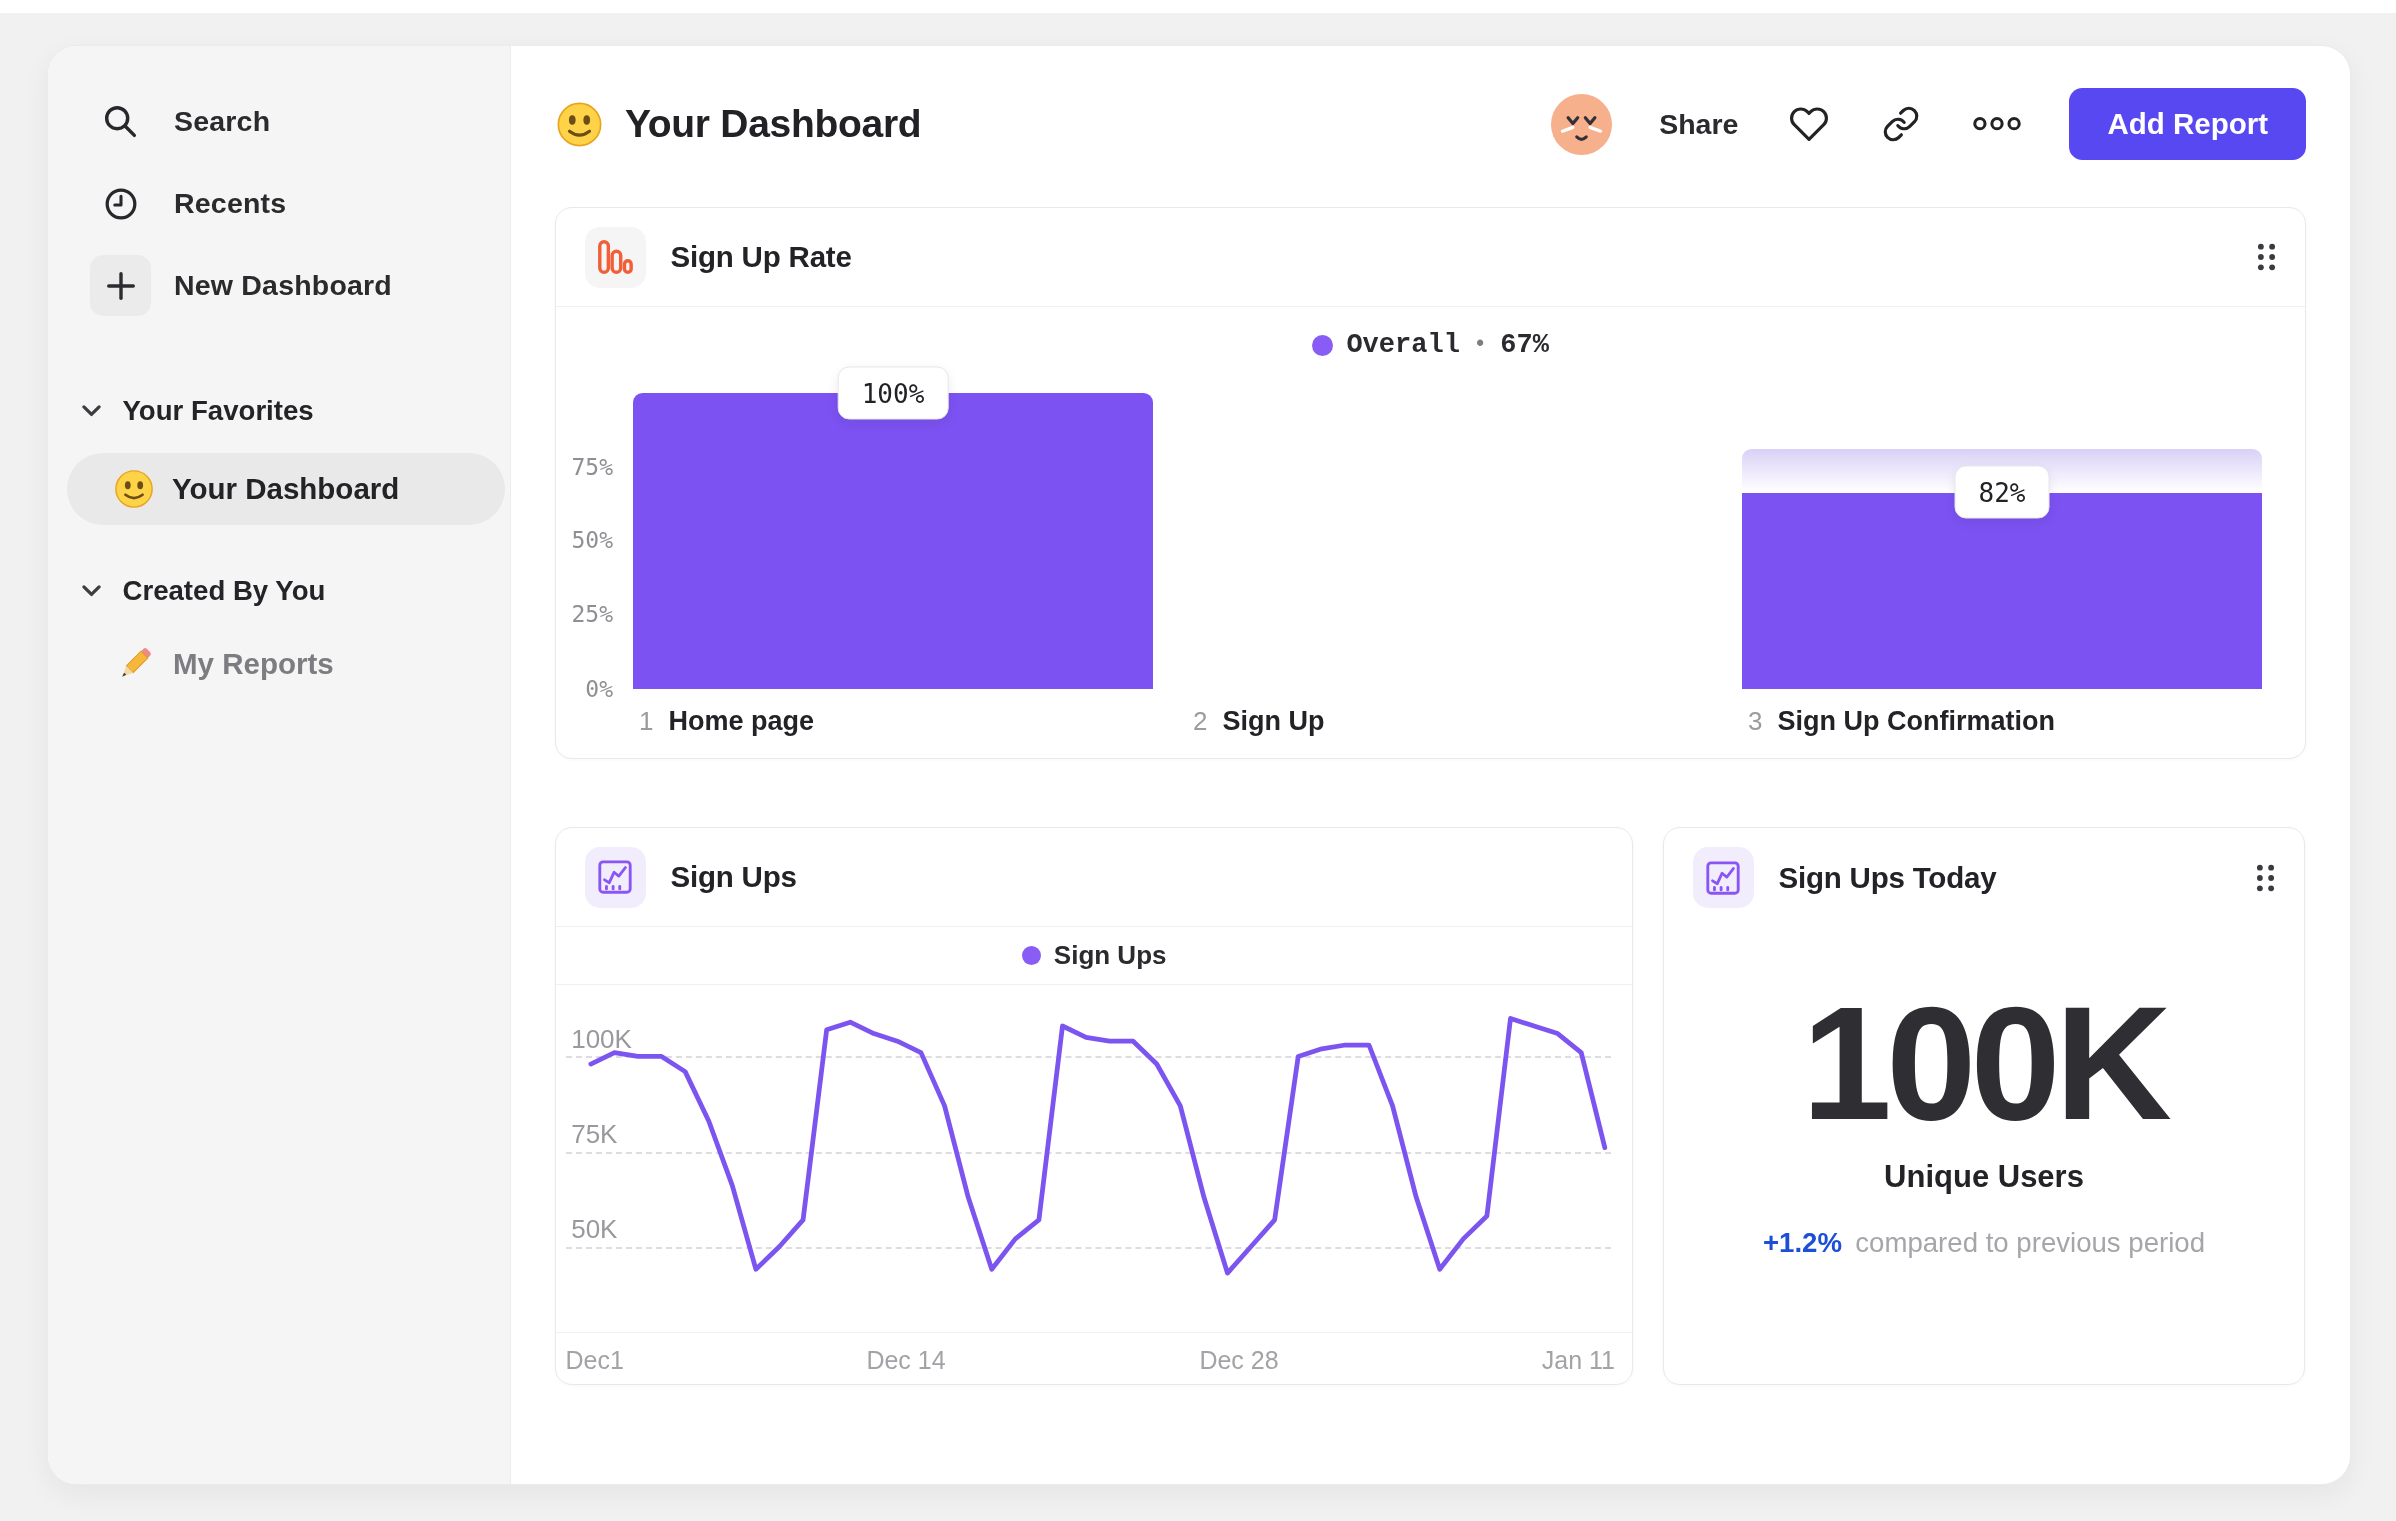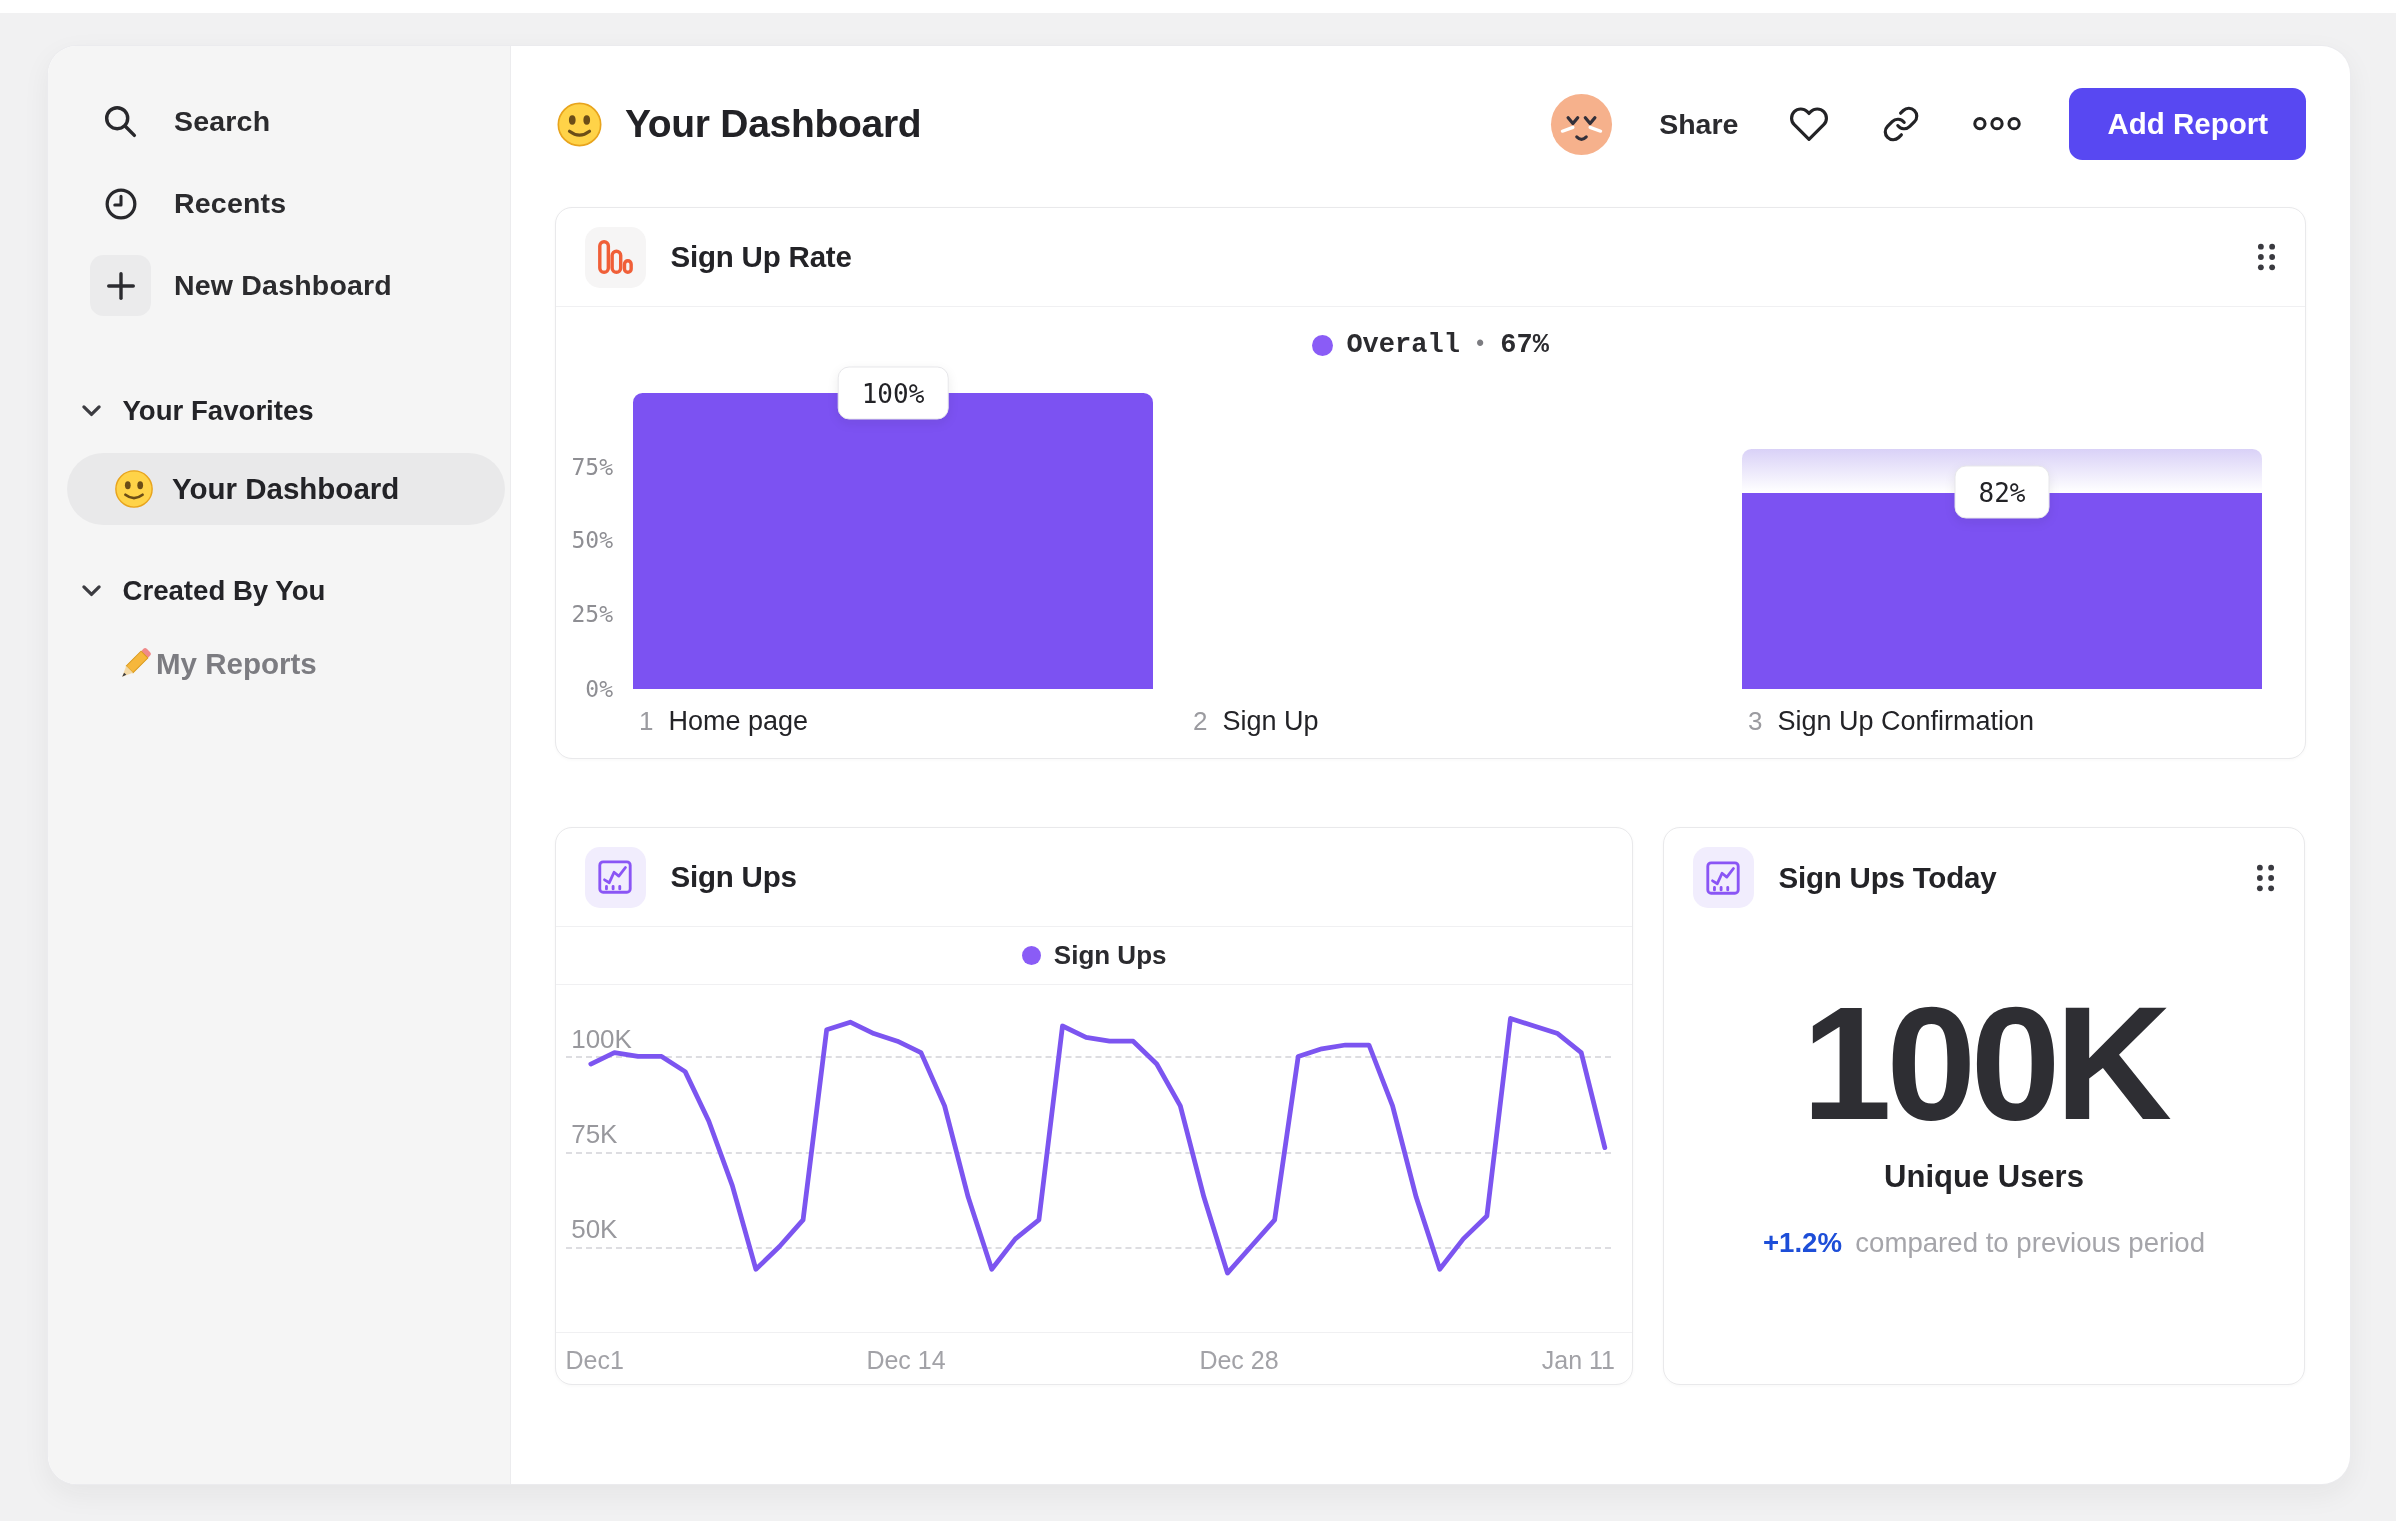--- a/index.html
+++ b/index.html
@@ -32,21 +32,21 @@
 
   .section-head { display:flex; align-items:center; gap:21px; margin:74px 0 0 -9.5px; height:42px; cursor:pointer; }
   .section-title { font-size:27.6px; font-weight:700; color:#242428; }
 
   .fav-pill {
     margin:21px 0 0 -23px; width:438px; height:72px; border-radius:38px;
     background:#e9e9ea; display:flex; align-items:center; gap:17px; padding-left:46px; cursor:pointer;
   }
   .fav-pill .side-sub { font-size:29.5px; font-weight:600; color:#232327; }
 
-  .reports-row { display:flex; align-items:center; margin:21px 0 0 24px; height:61px; cursor:pointer; }
+  .reports-row { display:flex; align-items:center; gap:17px; margin:21px 0 0 24px; height:61px; cursor:pointer; }
   .reports-row .side-sub { font-size:29.5px; font-weight:600; color:#7c7c81; }
 
   
   .main { position:absolute; left:463px; top:0; right:0; bottom:0; padding:0 44px; }
 
   .main-header { margin-top:38px; height:80px; display:flex; align-items:center; }
   .title-wrap { display:flex; align-items:center; gap:21px; }
   .page-title { font-size:39px; font-weight:700; color:#222226; letter-spacing:-0.3px; }
   .header-actions { margin-left:auto; display:flex; align-items:center; }
   .share-label { font-size:28.5px; font-weight:600; color:#2b2b2f; margin:0 51px 0 46px; cursor:pointer; }
@@ -85,21 +85,21 @@
   .f-tip {
     position:absolute; left:50%; transform:translate(-50%,-50%);
     background:#fff; border:1.4px solid #e7e7ea; border-radius:11.4px;
     box-shadow:0 3.8px 11.4px rgba(20,20,30,.08);
     font-family:"DejaVu Sans Mono",monospace; font-size:26px; color:#222226;
     padding:10.5px 23px; white-space:nowrap;
   }
   .f-cats { position:absolute; left:0; right:0; top:498px; height:38px; }
   .f-cat { position:absolute; display:flex; align-items:center; gap:15px; }
   .f-cat .idx { font-size:26px; color:#9b9ba0; }
-  .f-cat .nm  { font-size:27px; font-weight:400; color:#232327; }
+  .f-cat .nm  { font-size:27px; font-weight:700; color:#232327; }
 
   
   .bottom-row { margin-top:68px; display:flex; gap:30px; }
 
   .line-card { width:1078px; height:558px; position:relative; }
   .line-legend {
     height:58px; display:flex; justify-content:center; align-items:center; gap:13.3px;
     border-bottom:1.4px solid #f0f0f2;
   }
   .line-legend .legend-text { font-size:26px; }

